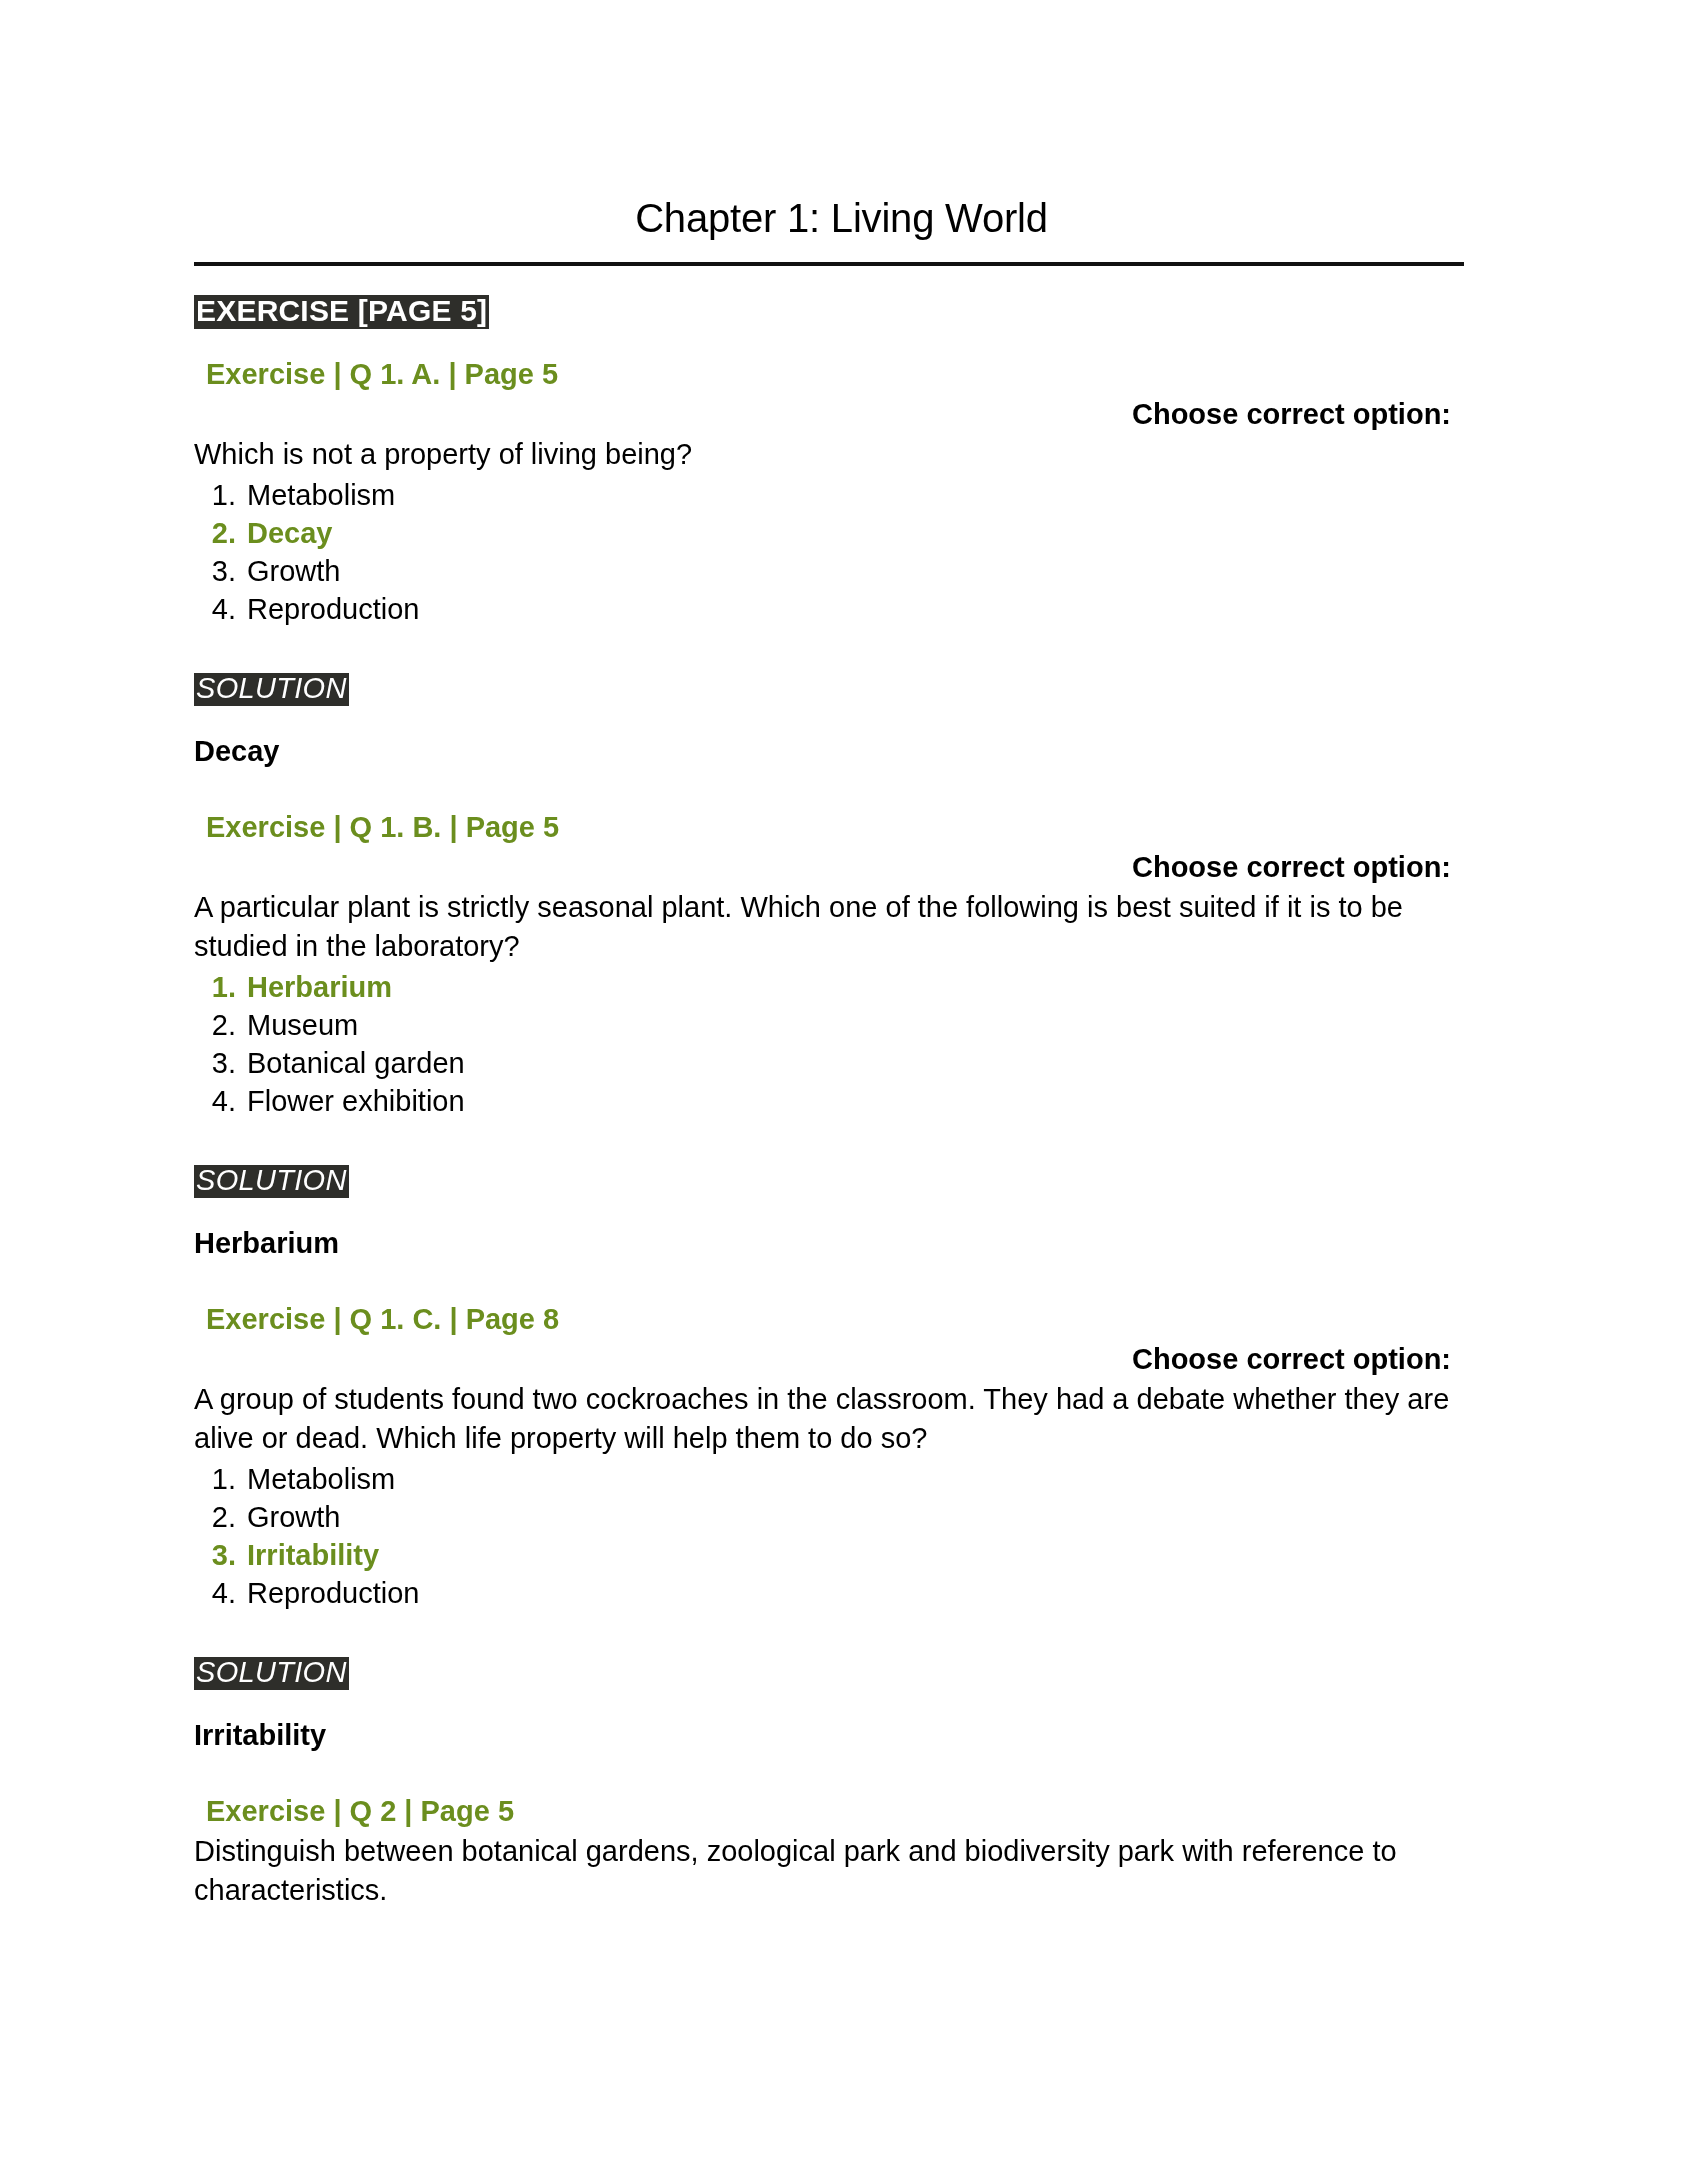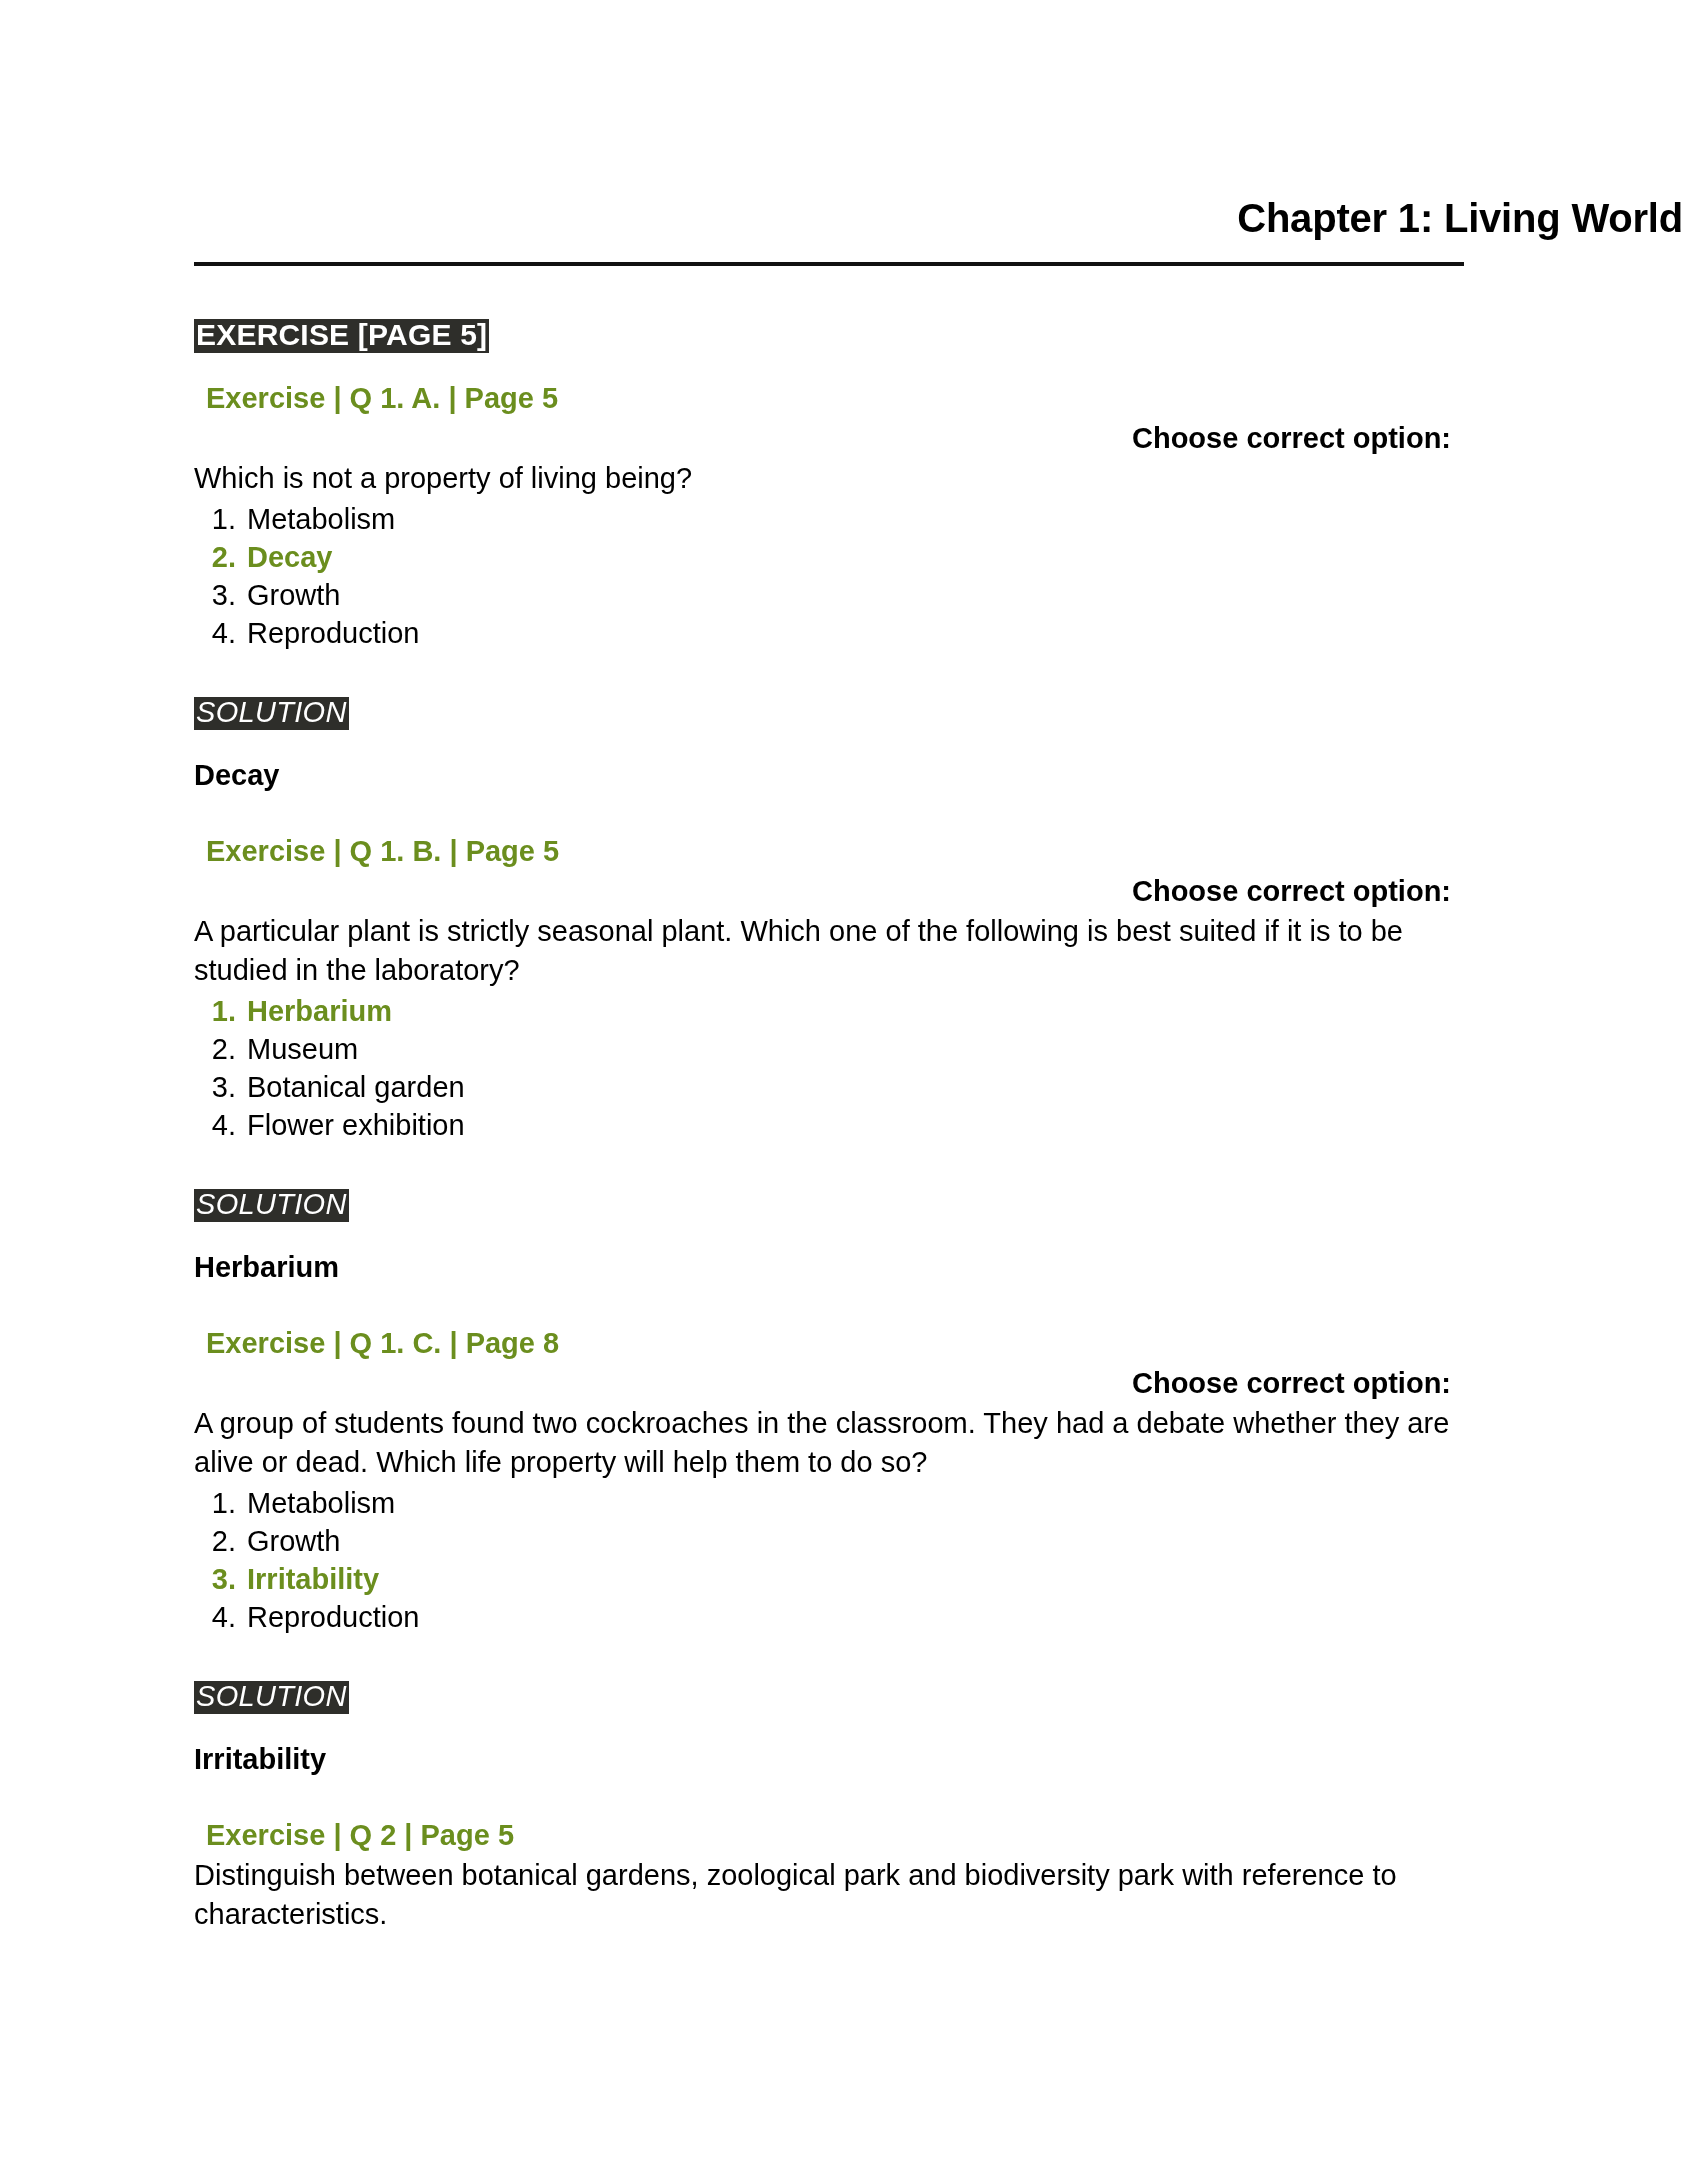--- a/index.html
+++ b/index.html
@@ -19,42 +19,42 @@
     position: relative;
     width: 1683px;
     height: 2178px;
     box-sizing: border-box;
     padding: 0;
     background: #ffffff;
     overflow: hidden;
   }
 
   .doc-title {
-    text-align: right;
+    text-align: center;
     font-size: 40px;
-    font-weight: bold;
+    font-weight: normal;
     letter-spacing: -0.2px;
     margin: 0;
     padding-top: 194px;
     line-height: 48px;
     color: #000000;
   }
 
   .title-rule {
     width: 1270px;
     margin: 20px 0 0 194px;
     border: none;
     border-top: 4px solid #111111;
     padding: 0;
   }
 
   .content {
     margin-left: 194px;
     width: 1257px;
-    padding-top: 52px;
+    padding-top: 28px;
   }
 
   
   .hl {
     display: inline-block;
     background: #2e2e2a;
     color: #ffffff;
     padding: 1px 2px 3px 2px;
     line-height: 1.0;
   }

